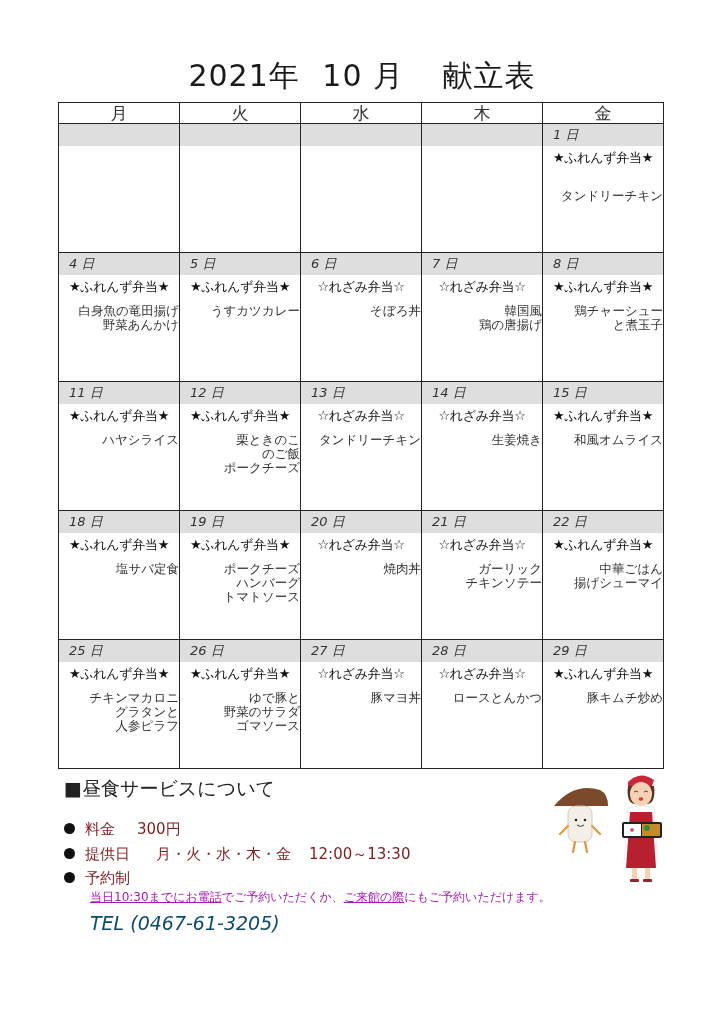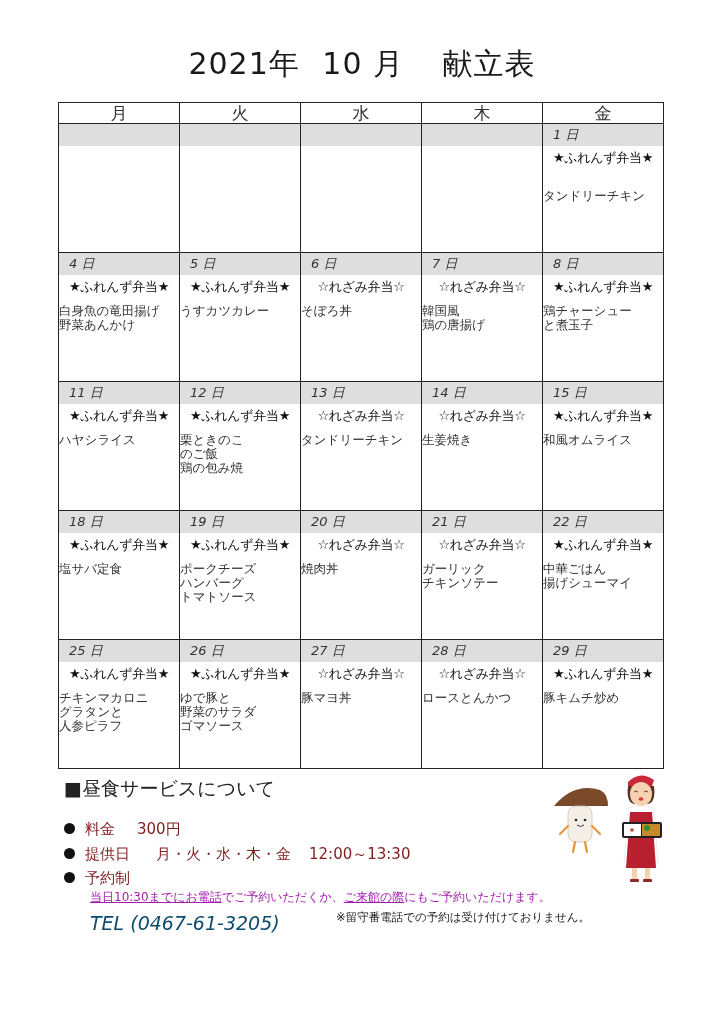--- a/index.html
+++ b/index.html
@@ -1,30 +1,30 @@
 <!DOCTYPE html>
 <html><head>
 <meta charset="utf-8">
 <style>
   html, body { margin:0; padding:0; background:#ffffff; }
   body { width:724px; height:1024px; position:relative; overflow:hidden;
          font-family:"DejaVu Sans", "Liberation Sans", sans-serif; color:#222; }
-  .title { position:absolute; top:44px; left:0; width:724px; text-align:center;
+  .title { position:absolute; top:56px; left:0; width:724px; text-align:center;
            font-size:30px; letter-spacing:1px; color:#1a1a1a; }
   .title span { margin:0 6px; }
   table.cal { position:absolute; left:58px; top:102px; width:606px; border-collapse:collapse;
               table-layout:fixed; }
   table.cal th, table.cal td { border:1.5px solid #222; padding:0; vertical-align:top; }
   table.cal th { height:20px; font-weight:normal; font-size:17px; line-height:20px;
                  text-align:center; color:#333; }
   table.cal td { height:128px; }
   .date { background:#dedede; height:22px; line-height:21px; font-size:13px;
           font-style:italic; color:#333; padding-left:10px; }
   .lunch-type { font-size:13px; text-align:center; margin-top:3px; color:#111; letter-spacing:-0.3px; }
-  .menu { font-size:12.5px; text-align:left; margin-top:8px; line-height:14px; color:#333; white-space:pre-line; }
+  .menu { font-size:12.5px; text-align:right; margin-top:8px; line-height:14px; color:#333; white-space:pre-line; }
   .info-title { position:absolute; left:64px; top:776px; font-size:19px; color:#222;text-align:right; }
   .info-row { position:absolute; left:64px; font-size:15px; color:#7f1d1d; }
   .bullet { display:inline-block; width:11px; height:11px; border-radius:50%; background:#111;
             margin-right:10px; vertical-align:0px; }
   .note-line { position:absolute; left:90px; top:889px; font-size:12px; color:#a21caf; }
   .note-line u { text-decoration:underline; }
   .tel { position:absolute; left:90px; top:912px; font-size:19px; color:#0c4a6e;font-style:italic; }
   .caution { position:absolute; left:336px; top:910px; font-size:11.5px; color:#222; line-height:15px; }
   .illus { position:absolute; left:548px; top:768px; width:125px; height:120px; }
 </style>
@@ -110,21 +110,21 @@
         <td>
           <div class="date">11 日</div>
           <div class="lunch-type">★ふれんず弁当★</div>
           <div class="menu">ハヤシライス</div>
         </td>
         <td>
           <div class="date">12 日</div>
           <div class="lunch-type">★ふれんず弁当★</div>
           <div class="menu">栗ときのこ
 のご飯
-鶏の包み焼</div>
+ポークチーズ</div>
         </td>
         <td>
           <div class="date">13 日</div>
           <div class="lunch-type">☆れざみ弁当☆</div>
           <div class="menu">タンドリーチキン</div>
         </td>
         <td>
           <div class="date">14 日</div>
           <div class="lunch-type">☆れざみ弁当☆</div>
           <div class="menu">生姜焼き</div>
@@ -214,21 +214,20 @@
   <span class="bullet"></span><span>予約制</span>
 </div>
 
 <div class="note-line">
   <u>当日10:30までにお電話</u><span>でご予約いただくか、</span><u>ご来館の際</u><span>にもご予約いただけます。</span>
 </div>
 
 <div class="tel">TEL (0467-61-3205)</div>
 
 <div class="caution">
-  <div>※留守番電話での予約は受け付けておりません。</div>
 </div>
 
 <svg class="illus" viewBox="0 0 125 120">
   <g>
     <path d="M6 38 Q26 14 52 22 Q60 26 60 38 Z" fill="#7a4a2a"></path>
     <rect x="20" y="38" width="24" height="36" rx="8" fill="#f3efe6" stroke="#c9c2b0" stroke-width="0.8"></rect>
     <circle cx="28" cy="52" r="1.3" fill="#222"></circle>
     <circle cx="37" cy="52" r="1.3" fill="#222"></circle>
     <path d="M29 57 Q32.5 60 36 57" stroke="#222" stroke-width="0.9" fill="none"></path>
     <path d="M20 58 L12 66" stroke="#e6953a" stroke-width="2.2" stroke-linecap="round"></path>

